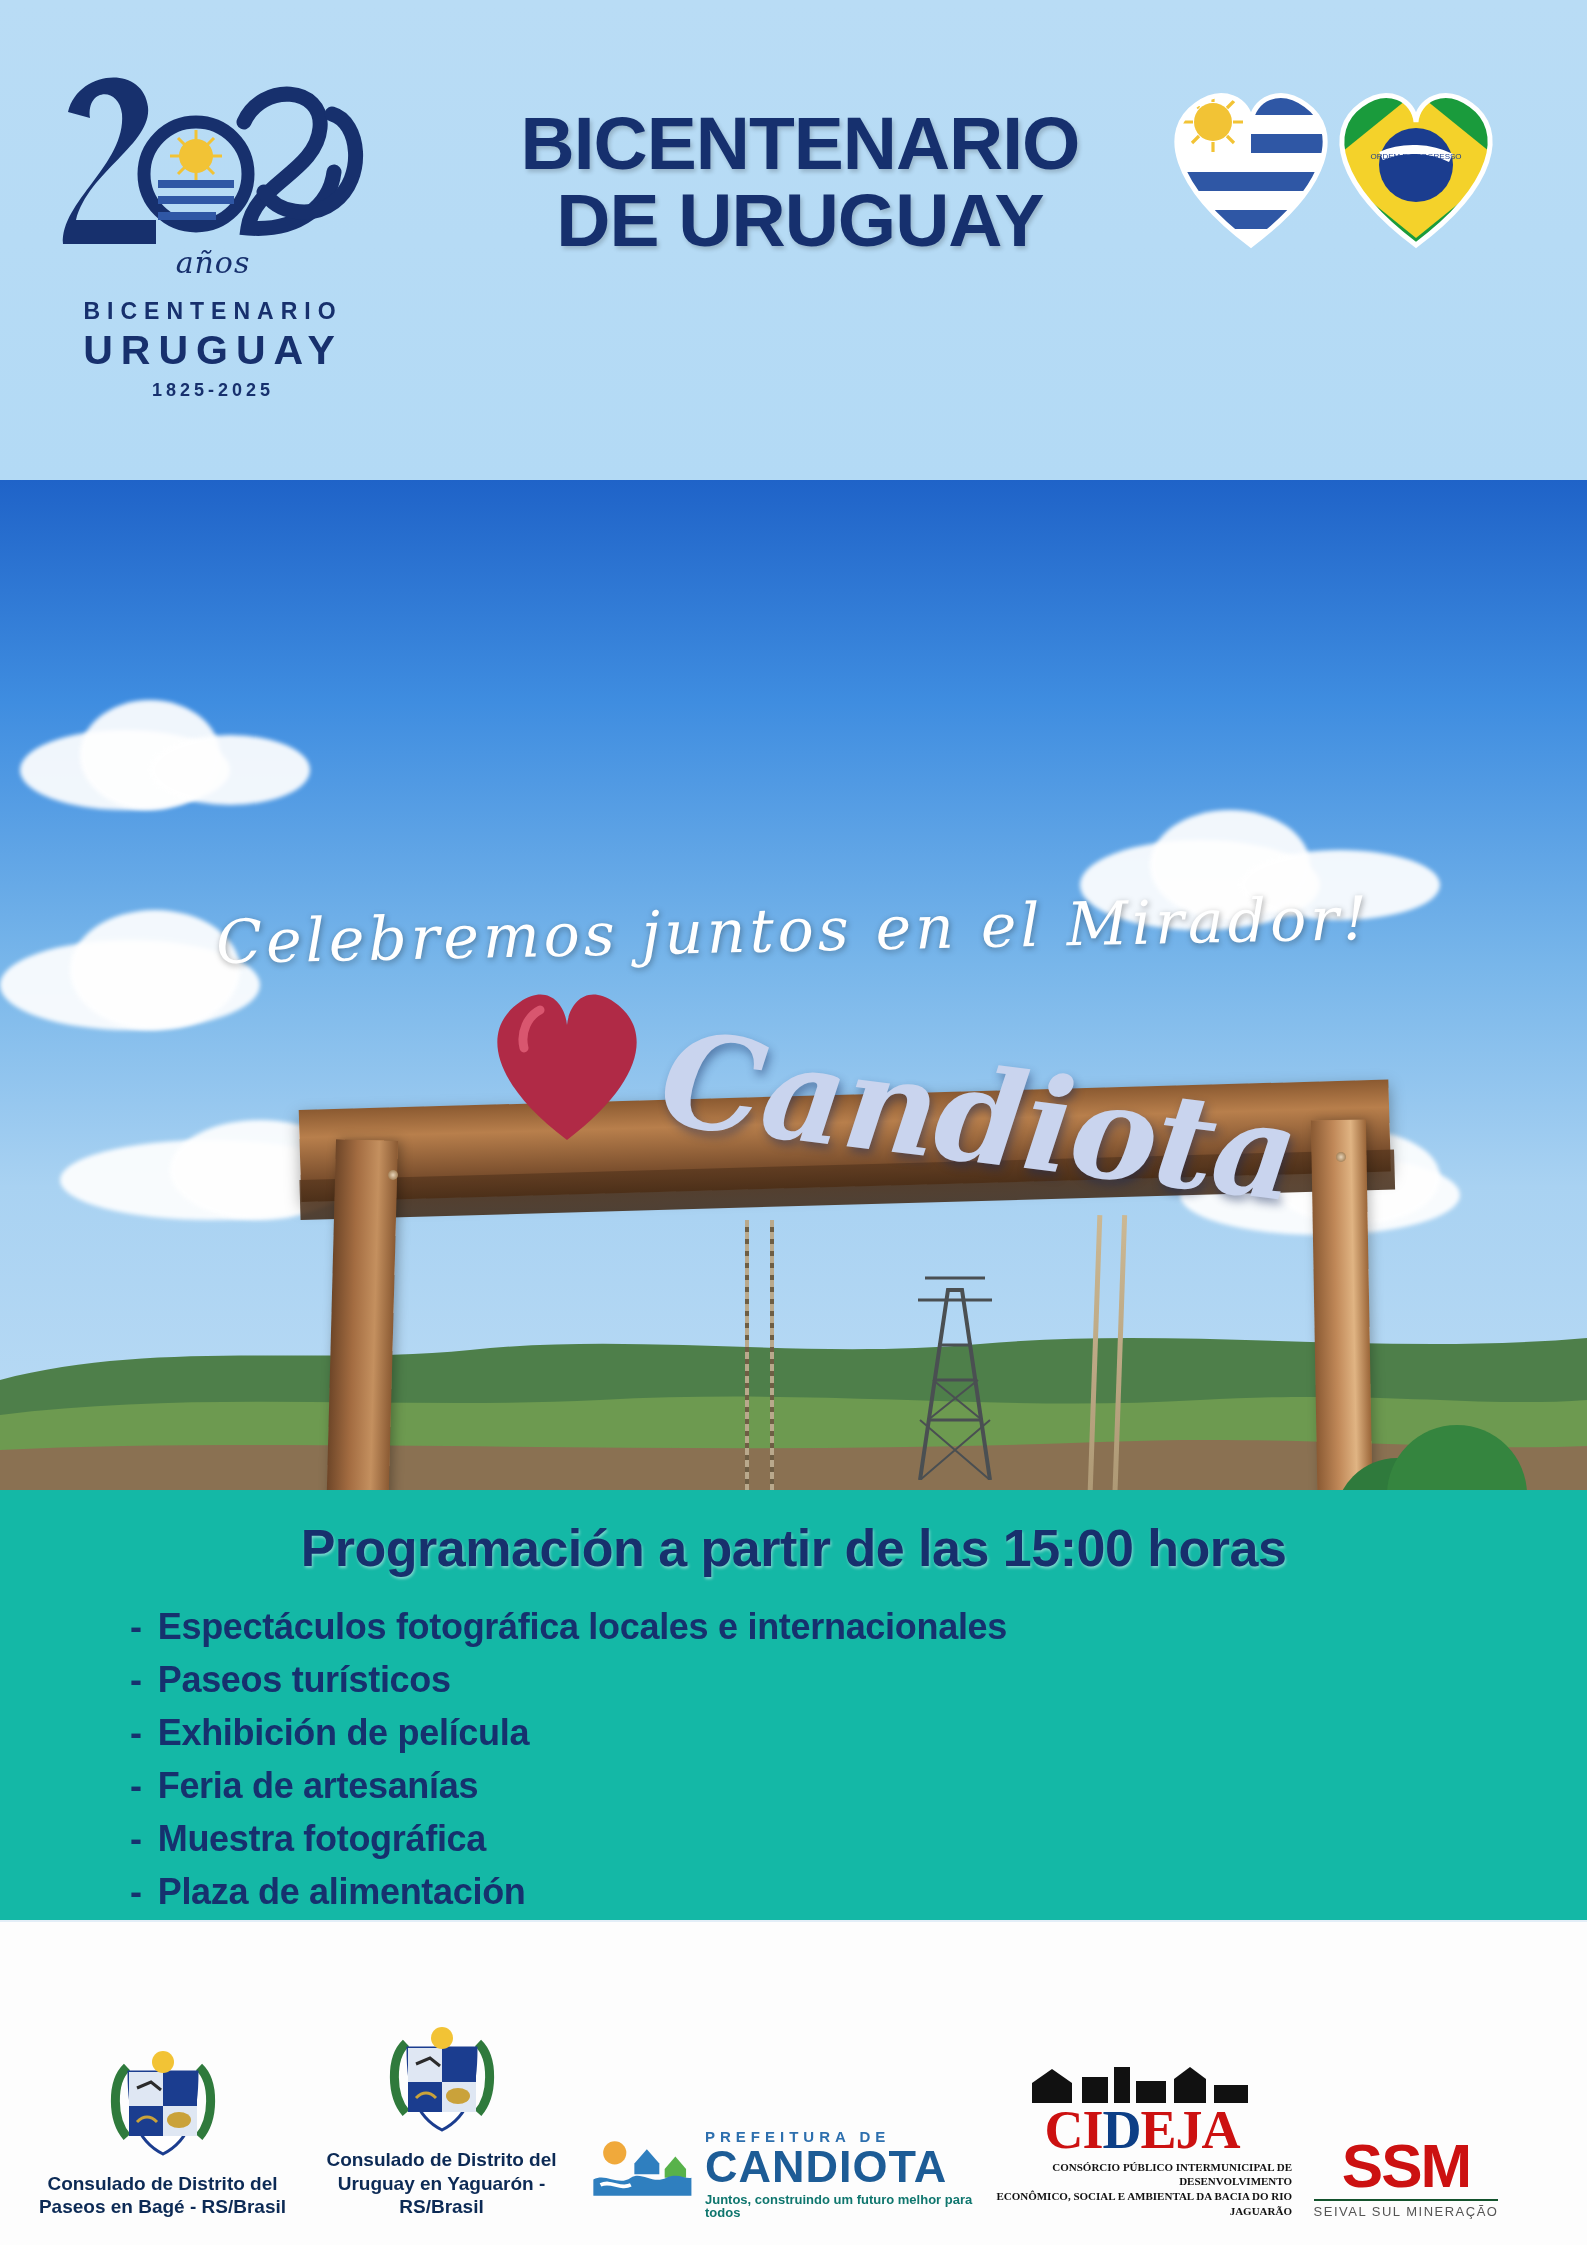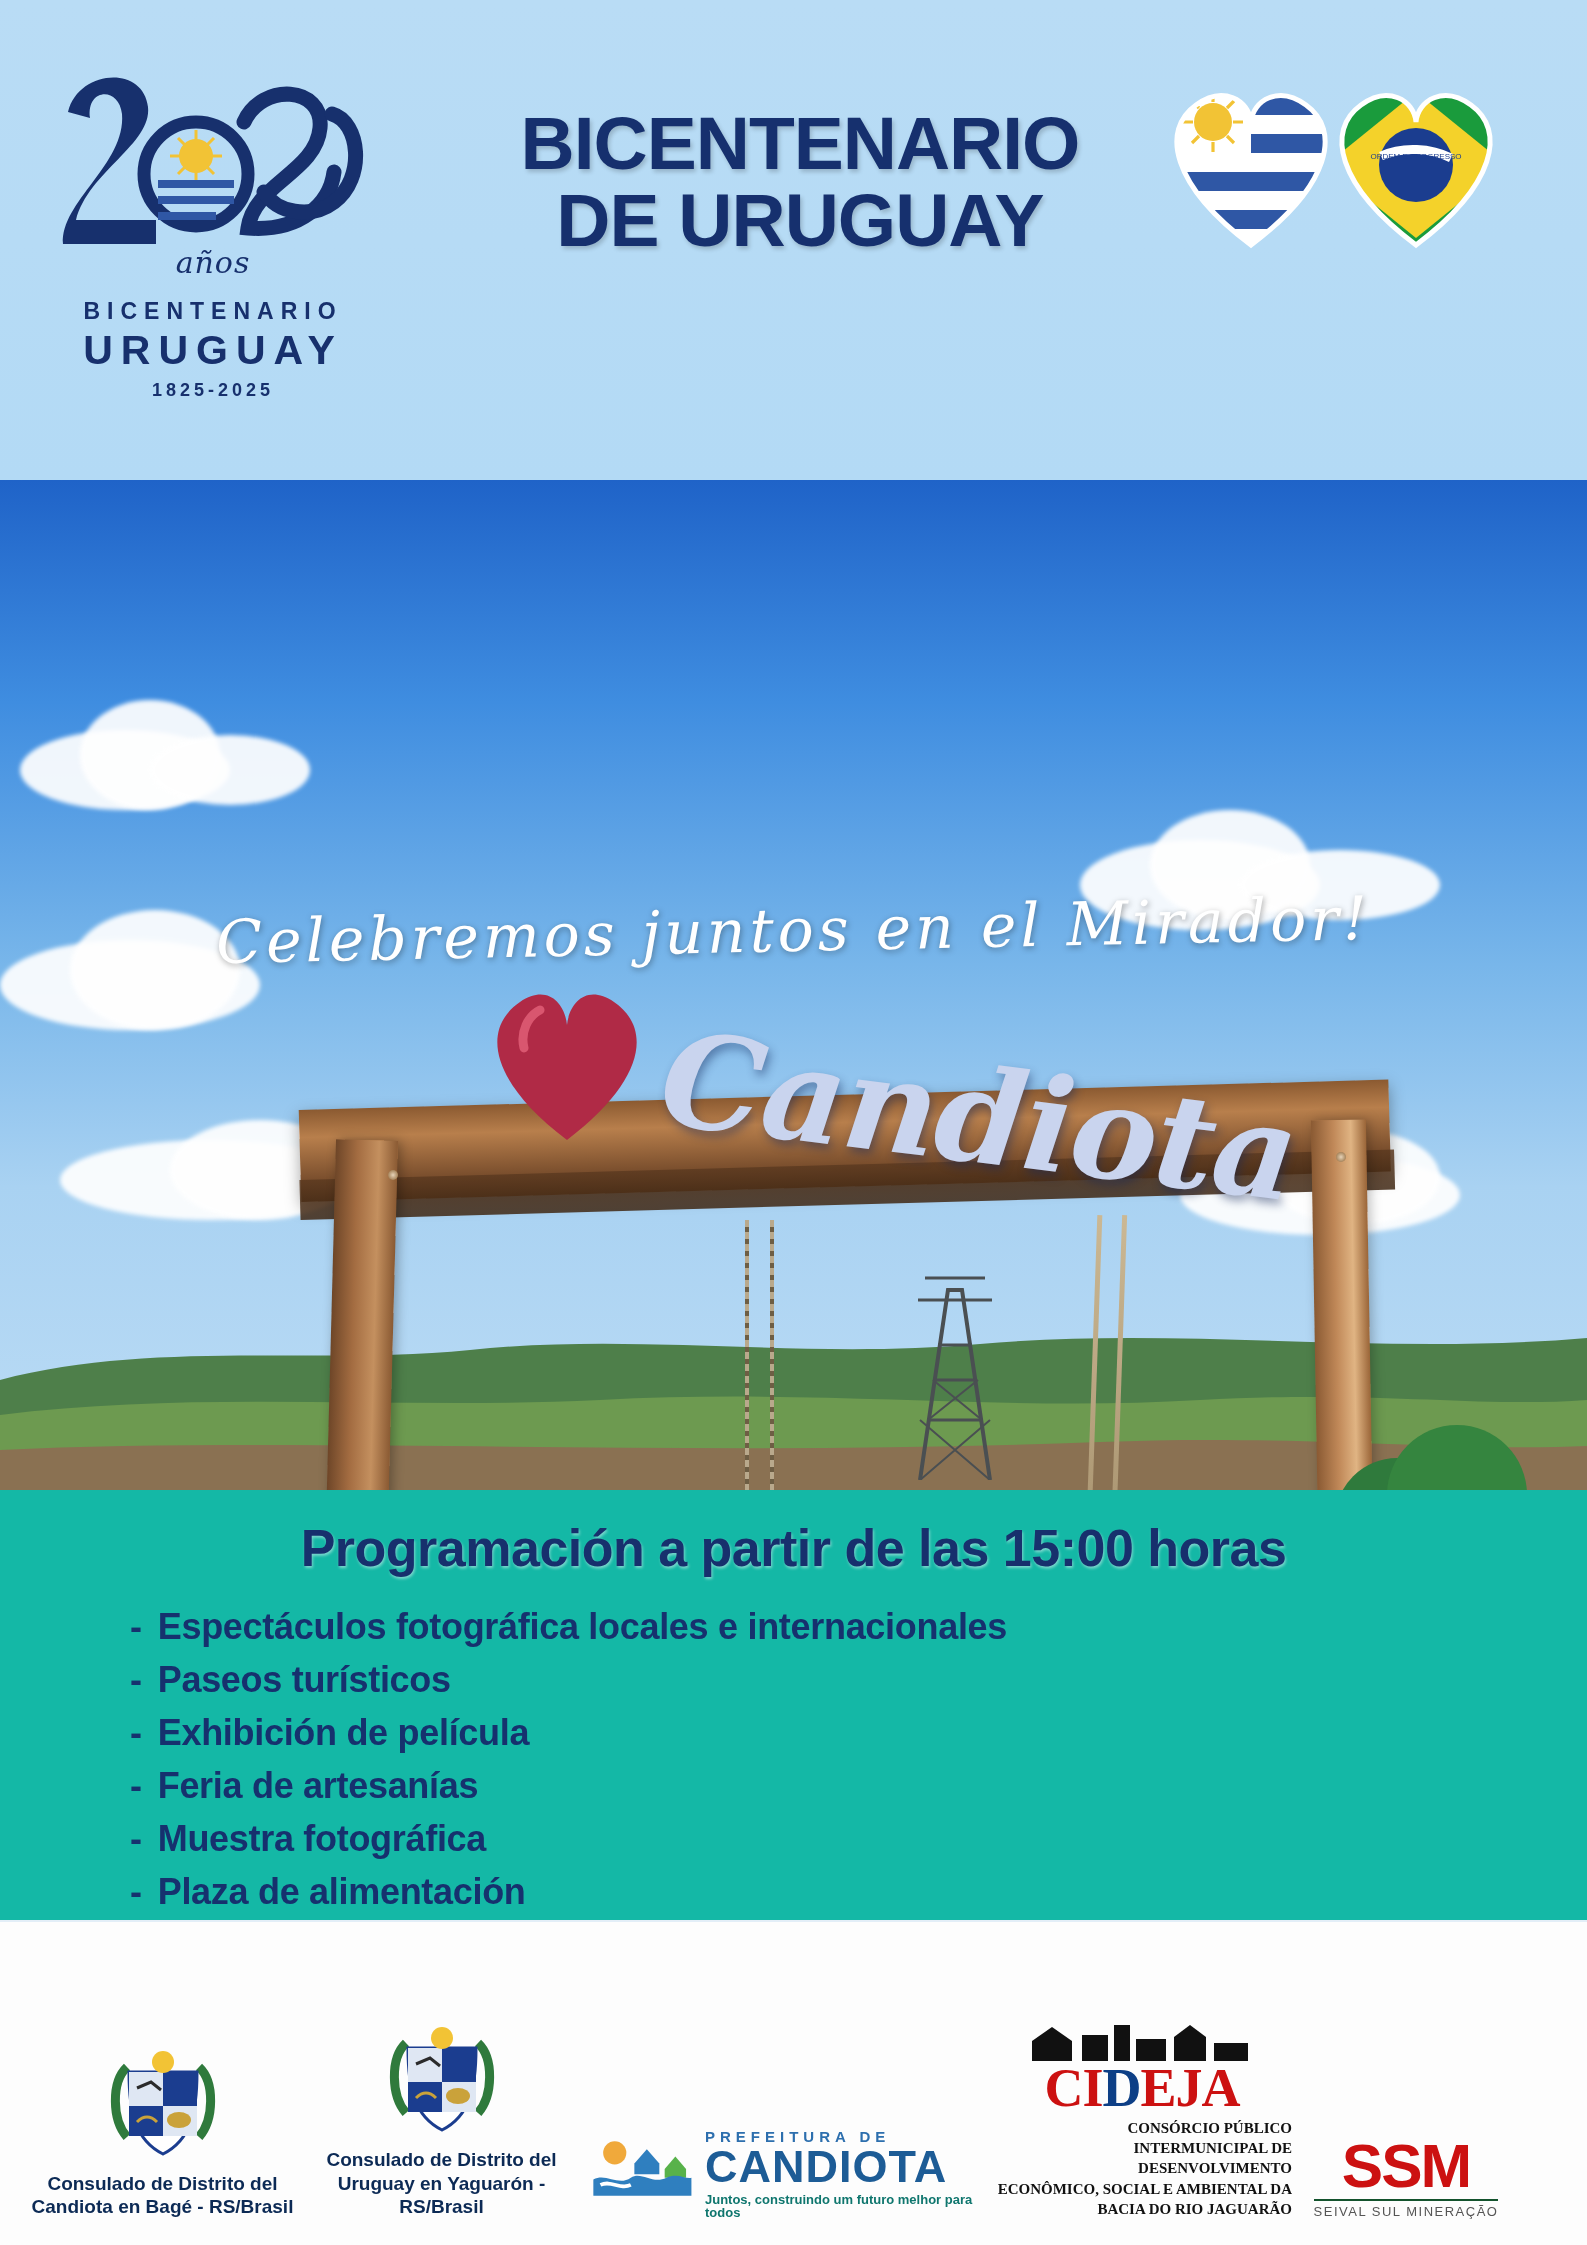--- a/index.html
+++ b/index.html
@@ -274,21 +274,21 @@
   .pref-mark { width: 120px; height: 78px; }
   .pref-text { line-height: 1; }
   .pref-text .p1 { font-size: 15px; letter-spacing: 5px; color: #2d6fae; font-weight: bold;}
   .pref-text .p2 { font-size: 45px; letter-spacing: 1px; color: #1d5c96; font-weight: bold; }
   .pref-text .p3 { font-size: 13px; color: #0f766e; font-weight: bold; margin-top: 4px;}
 
   .cideja { width: 300px; text-align:right;font-family:Liberation Serif, serif; }
   .cideja .skyline { height: 42px; width: 100%; position: relative; }
   .cideja .word { font-size: 54px; font-weight: bold; color: #cc1111; letter-spacing: -1px; line-height: 1; }
   .cideja .word .blue { color: #0d3f86; }
-  .cideja .sub { font-size: 15px; font-weight: bold; color: #111; line-height: 1.35; margin-top: 3px;}
+  .cideja .sub { font-size: 11px; font-weight: bold; color: #111; line-height: 1.35; margin-top: 3px;}
 
   .ssm { width: 200px; text-align: center; }
   .ssm .word { font-size: 62px; font-weight: bold; color: #cc1111; letter-spacing: -2px; line-height: 1; }
   .ssm .sub { font-size: 13px; color: #555; letter-spacing: 1.5px; margin-top: 2px; border-top:2px solid #14532d; padding-top:3px;}
 </style>
 </head>
 <body>
 
 <div class="header">
 
@@ -471,21 +471,21 @@
         <rect x="56" y="30" width="34" height="34" fill="#1b3d8f"></rect>
         <rect x="22" y="64" width="34" height="30" fill="#1b3d8f"></rect>
         <rect x="56" y="64" width="34" height="30" fill="#dfe7f3"></rect>
         <circle cx="56" cy="20" r="11" fill="#f2c335"></circle>
         <path d="M30 46 l14 -6 l10 8" stroke="#2b2b2b" stroke-width="3" fill="none"></path>
         <ellipse cx="72" cy="78" rx="12" ry="8" fill="#caa23a"></ellipse>
         <path d="M30 80 q10 -10 20 0" stroke="#caa23a" stroke-width="3" fill="none"></path>
       </svg>
       <div class="cname">
         <div>Consulado de Distrito del</div>
-        <div>Candiota en Bagé - RS/Brasil</div>
+        <div>Paseos en Bagé - RS/Brasil</div>
       </div>
     </div>
 
     <div class="consulado">
       <svg class="shield" viewBox="0 0 112 120">
         <path d="M20 95 C5 78, 4 40, 20 25" stroke="#2f7a3c" stroke-width="9" fill="none"></path>
         <path d="M92 95 C107 78, 108 40, 92 25" stroke="#2f7a3c" stroke-width="9" fill="none"></path>
         <path d="M56 112 C28 98, 22 70, 22 30 L90 30 C90 70, 84 98, 56 112 Z" fill="#ffffff" stroke="#1b3d8f" stroke-width="3"></path>
         <rect x="22" y="30" width="34" height="34" fill="#dfe7f3"></rect>
         <rect x="56" y="30" width="34" height="34" fill="#1b3d8f"></rect>

